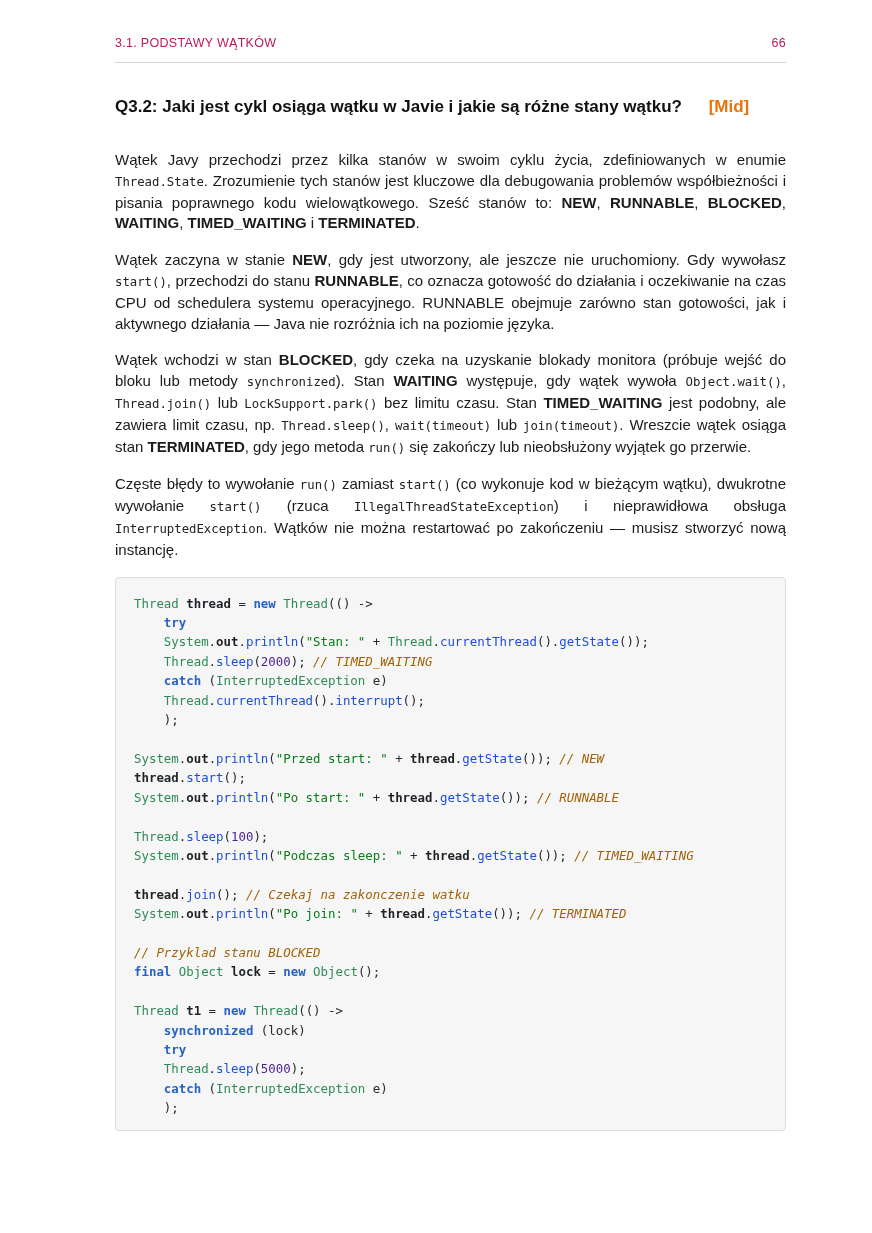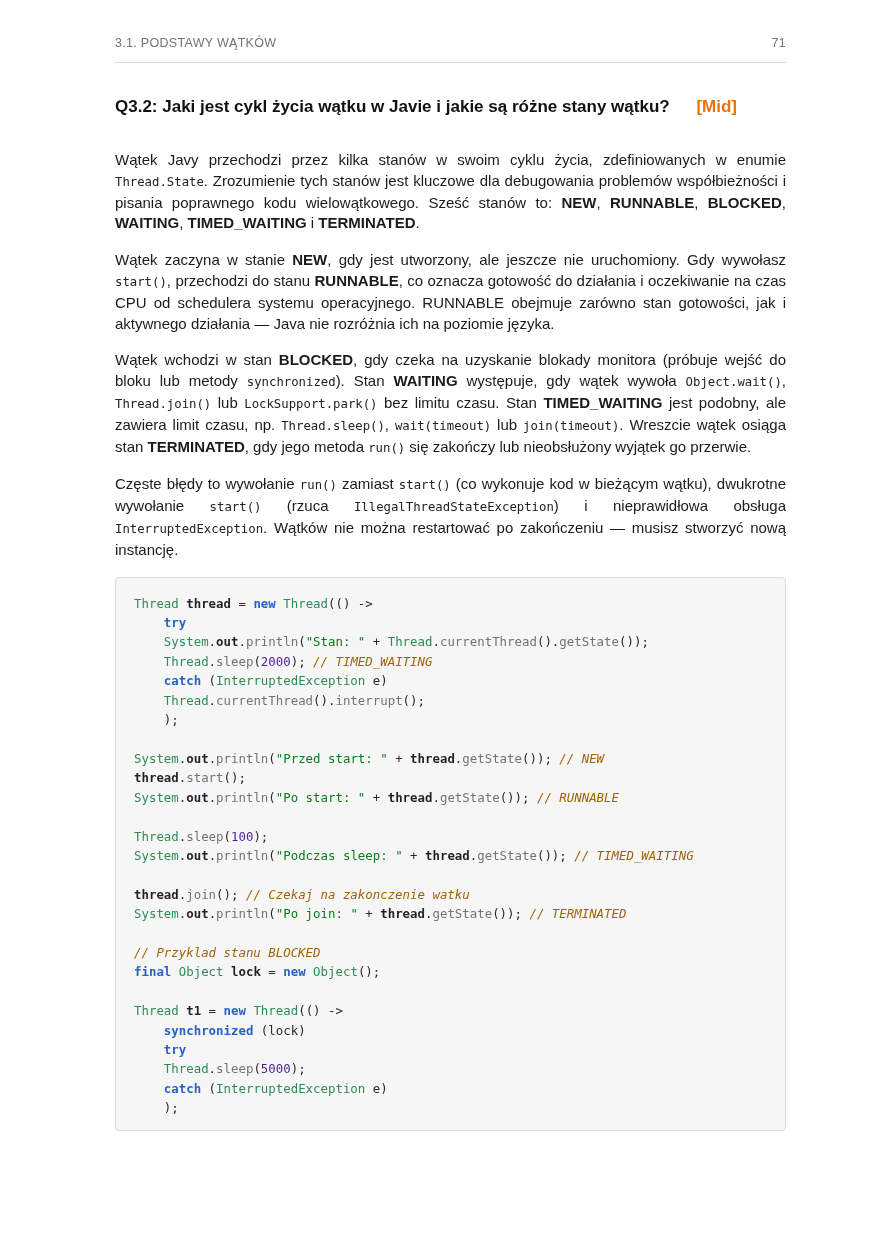--- a/index.html
+++ b/index.html
@@ -6,21 +6,21 @@
   body{
     width:872px;min-height:1233px;
     font-family:"Liberation Sans",sans-serif;
     color:#1b1b1b;
     -webkit-font-smoothing:antialiased;
   }
   .page{padding:0 86px 40px 115px;}
   .page-header{
     display:flex;justify-content:space-between;align-items:flex-start;
     padding-top:36px;
-    font-size:12.5px;letter-spacing:0.3px;color:#737373;
+    font-size:12.5px;letter-spacing:0.3px;color:#be185d;
   }
   .rule{border:none;border-top:1px solid #d6d6d6;margin:12px 0 0 0;}
   .q-title{
     margin:33px 0 0 0;
     font-size:17px;font-weight:700;color:#111;
     line-height:1.3;
   }
   .q-badge{font-weight:700;margin-left:22px;}
   .body-copy{margin-top:32px;}
   .para{
@@ -44,39 +44,39 @@
   }
   .code-line{
     font-family:"DejaVu Sans Mono","Liberation Mono",monospace;
     font-size:12.4px;
     line-height:19.4px;
     white-space:pre;
     color:#24292f;
   }
   .tok-k{color:#2962c4;font-weight:700;}
   .tok-ty{color:#2e8b57;}
-  .tok-m{color:#737373;}
+  .tok-m{color:#1d4ed8;}
   .tok-s{color:#067d17;}
   .tok-n{color:#4c1d95;}
   .tok-cm{color:#a16207;font-style:italic;}
   .tok-v{color:#1f2328;font-weight:700;}
 </style>
 </head>
 <body>
 
 <div class="page">
 
   <div class="page-header">
     <span>3.1.  PODSTAWY WĄTKÓW</span>
-    <span>71</span>
+    <span>66</span>
   </div>
   <hr class="rule">
 
   <h1 class="q-title">
-    <span>Q3.2: Jaki jest cykl życia wątku w Javie i jakie są różne stany wątku?</span>
+    <span>Q3.2: Jaki jest cykl osiąga wątku w Javie i jakie są różne stany wątku?</span>
     <span class="q-badge" id="badge" style="color: rgb(232, 116, 12);">[Mid]</span>
   </h1>
 
   <div class="body-copy">
       <p class="para"><span>Wątek Javy przechodzi przez kilka stanów w swoim cyklu życia, zdefiniowanych w enumie </span><span class="seg-c">Thread.State</span><span>. Zrozumienie tych stanów jest kluczowe dla debugowania problemów współbieżności i pisania poprawnego kodu wielowątkowego. Sześć stanów to: </span><span class="seg-b">NEW</span><span>, </span><span class="seg-b">RUNNABLE</span><span>, </span><span class="seg-b">BLOCKED</span><span>, </span><span class="seg-b">WAITING</span><span>, </span><span class="seg-b">TIMED_WAITING</span><span> i </span><span class="seg-b">TERMINATED</span><span>.</span></p>
       <p class="para"><span>Wątek zaczyna w stanie </span><span class="seg-b">NEW</span><span>, gdy jest utworzony, ale jeszcze nie uruchomiony. Gdy wywołasz </span><span class="seg-c">start()</span><span>, przechodzi do stanu </span><span class="seg-b">RUNNABLE</span><span>, co oznacza gotowość do działania i oczekiwanie na czas CPU od schedulera systemu operacyjnego. RUNNABLE obejmuje zarówno stan gotowości, jak i aktywnego działania — Java nie rozróżnia ich na poziomie języka.</span></p>
       <p class="para"><span>Wątek wchodzi w stan </span><span class="seg-b">BLOCKED</span><span>, gdy czeka na uzyskanie blokady monitora (próbuje wejść do bloku lub metody </span><span class="seg-c">synchronized</span><span>). Stan </span><span class="seg-b">WAITING</span><span> występuje, gdy wątek wywoła </span><span class="seg-c">Object.wait()</span><span>, </span><span class="seg-c">Thread.join()</span><span> lub </span><span class="seg-c">LockSupport.park()</span><span> bez limitu czasu. Stan </span><span class="seg-b">TIMED_WAITING</span><span> jest podobny, ale zawiera limit czasu, np. </span><span class="seg-c">Thread.sleep()</span><span>, </span><span class="seg-c">wait(timeout)</span><span> lub </span><span class="seg-c">join(timeout)</span><span>. Wreszcie wątek osiąga stan </span><span class="seg-b">TERMINATED</span><span>, gdy jego metoda </span><span class="seg-c">run()</span><span> się zakończy lub nieobsłużony wyjątek go przerwie.</span></p>
       <p class="para"><span>Częste błędy to wywołanie </span><span class="seg-c">run()</span><span> zamiast </span><span class="seg-c">start()</span><span> (co wykonuje kod w bieżącym wątku), dwukrotne wywołanie </span><span class="seg-c">start()</span><span> (rzuca </span><span class="seg-c">IllegalThreadStateException</span><span>) i nieprawidłowa obsługa </span><span class="seg-c">InterruptedException</span><span>. Wątków nie można restartować po zakończeniu — musisz stworzyć nową instancję.</span></p>
     </div>
 

